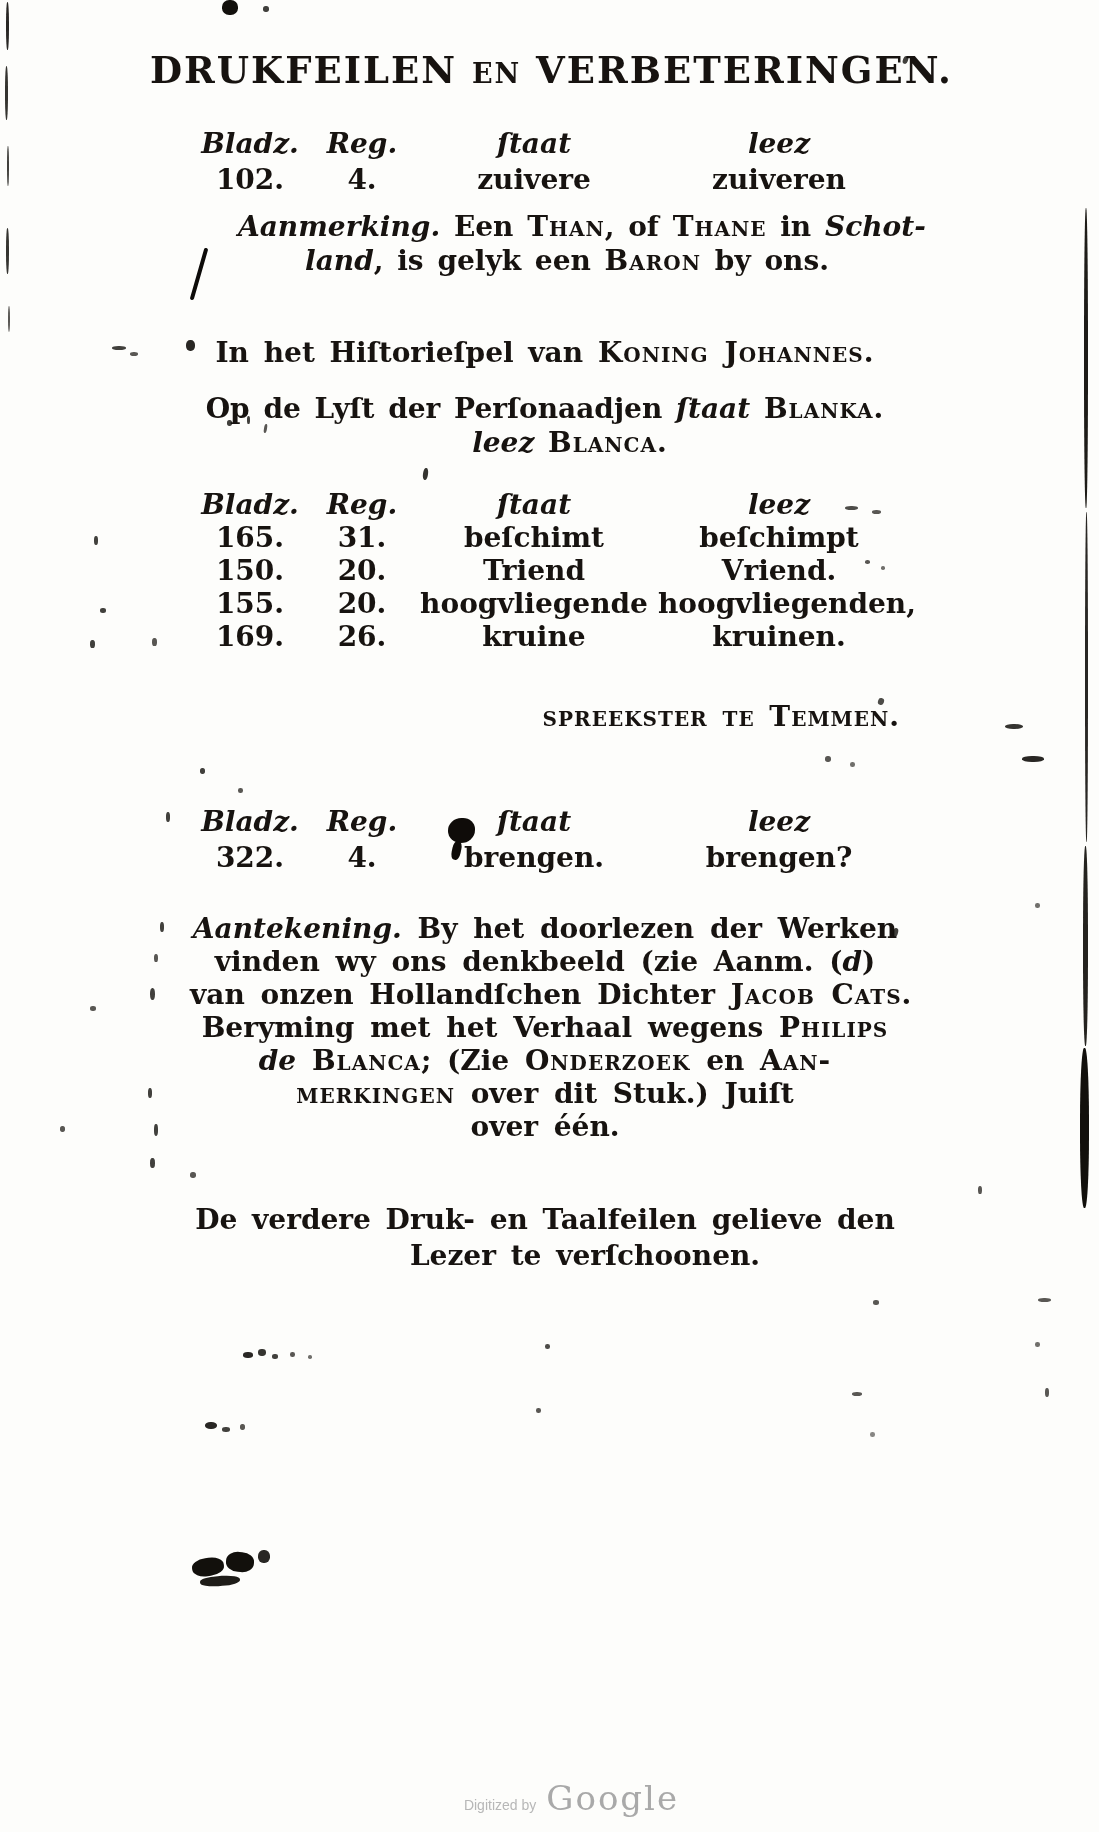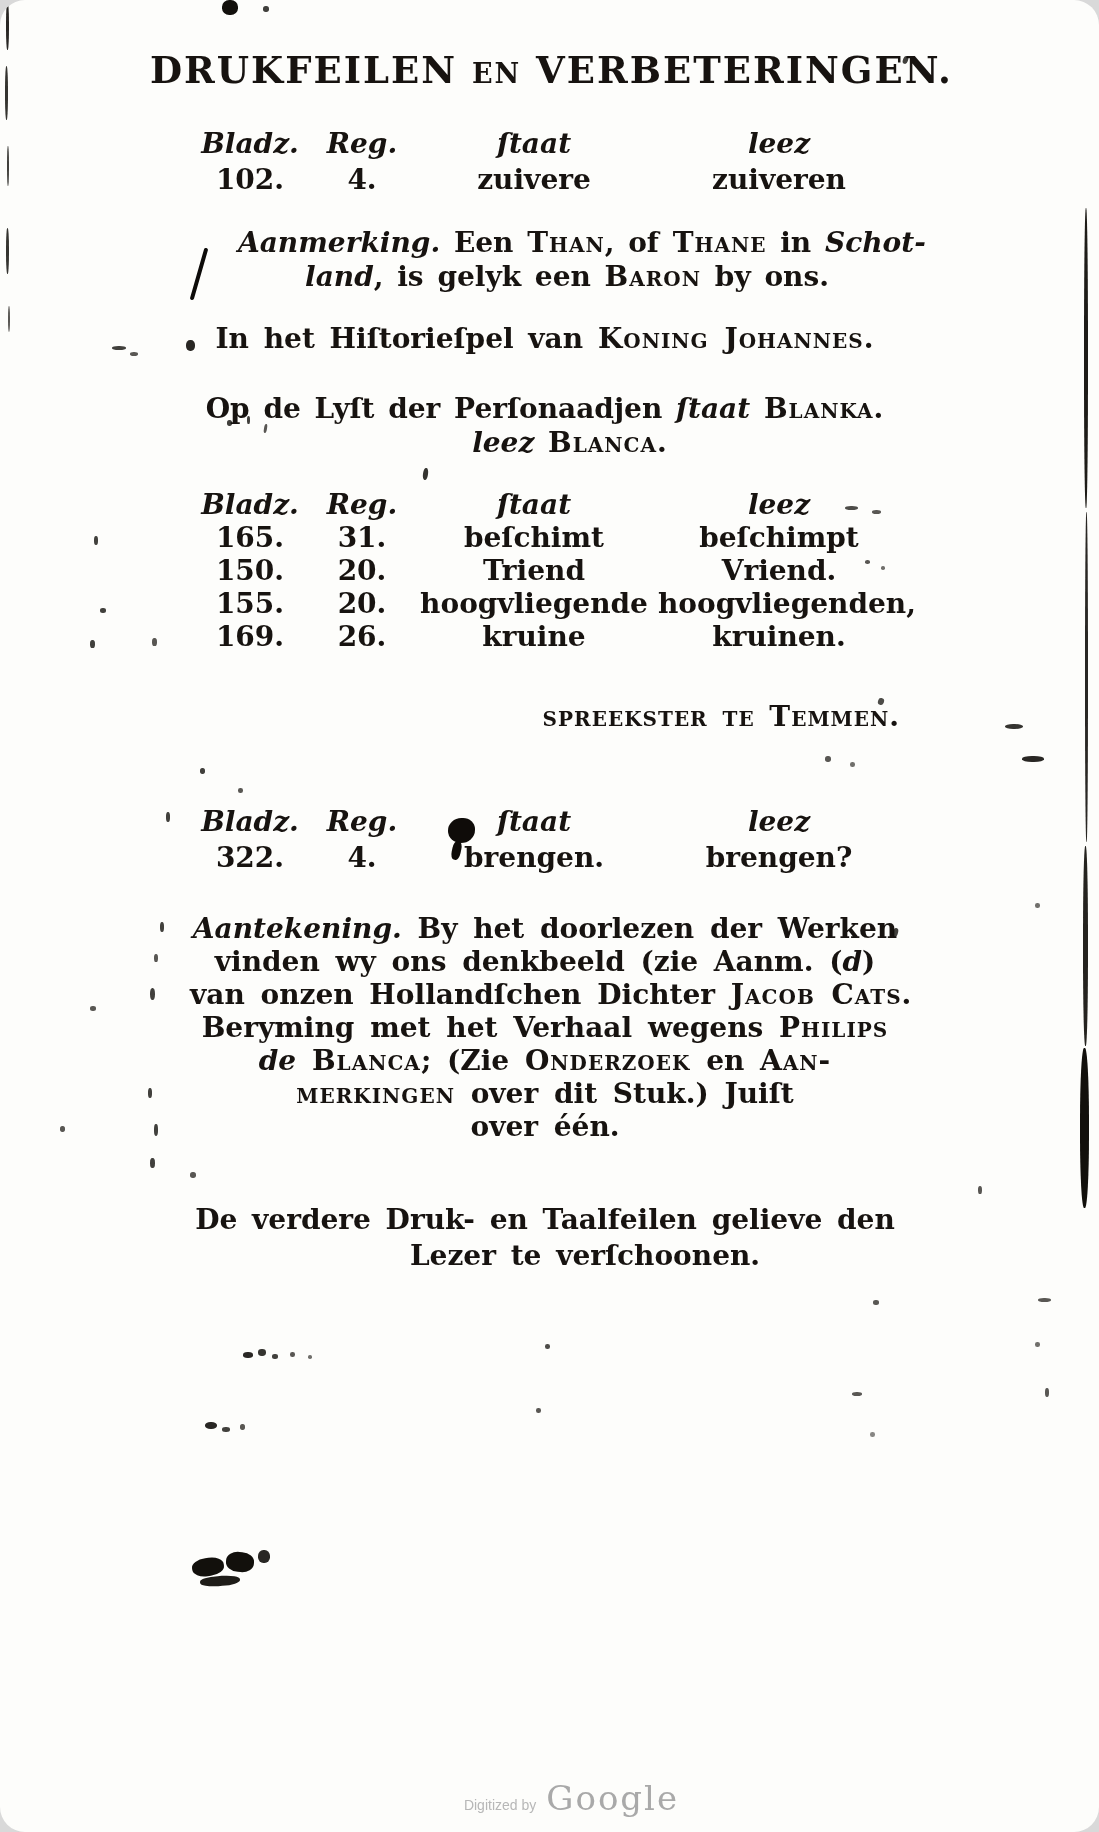--- a/index.html
+++ b/index.html
@@ -1,19 +1,19 @@
 <!DOCTYPE html>
 <html><head>
 <meta charset="utf-8">
 <style>
   html,body{margin:0;padding:0;background:#d9d9d9;}
   .page{
     position:relative;width:1099px;height:1832px;background:#fdfdfb;
     font-family:"DejaVu Serif","Liberation Serif",serif;color:#171310;
-    overflow:hidden;margin:0 auto;border-radius:25px;
+    overflow:hidden;margin:0 auto;
   }
   
   .block{position:absolute;left:190px;width:710px;}
   .line{line-height:34px;font-size:28px;font-weight:700;text-align:center;white-space:nowrap;}
   .seg-rm{}
   .seg-it{font-style:italic;}
   .seg-sc{font-variant:small-caps;font-variant-caps:small-caps;letter-spacing:1px;}
   .seg-lg{font-size:37px;}
   .seg-sm{font-size:27px;}
   .title{
@@ -24,21 +24,21 @@
   
   .tbl{position:absolute;left:186px;width:714px;}
   .grid{display:grid;grid-template-columns:128px 96px 248px 242px;height:36px;line-height:36px;}
   .t-compact .grid{height:33px;line-height:33px;}
   .th{font-style:italic;font-weight:700;font-size:28px;text-align:center;white-space:nowrap;}
   .td{font-weight:700;font-size:28px;text-align:center;white-space:nowrap;}
   
   .note1 .line{word-spacing:4px;}
   .note1 .l0{text-align:left;padding-left:48px;}
   .note1 .l1{padding-left:44px;}
-  .hjoh .line{word-spacing:5px;}
+  .hjoh .line{word-spacing:5px;margin-top:14px;}
   .blanca .line{word-spacing:4px;}
   .blanca .l1{padding-left:50px;text-align:center;}
   .blyspel .line{word-spacing:4px;letter-spacing:.5px;text-align:right;}
   .blyspel .l0{text-align:left;padding-left:38px;}
   .blyspel .l1{padding-left:112px;}
   .cats .line{line-height:33px;word-spacing:6px;}
   .closing .line{line-height:36px;word-spacing:5px;}
   
   .footer{
     position:absolute;top:1778px;left:0;width:100%;
@@ -71,21 +71,21 @@
         <span class="th">leez</span>
       </div>
       <div class="grid">
         <span class="td">102.</span>
         <span class="td">4.</span>
         <span class="td">zuivere</span>
         <span class="td">zuiveren</span>
       </div>
     </div>
 
-  <div class="block note1" style="top:226px">
+  <div class="block note1" style="top:210px">
     <div class="line l0"><span class="seg-it">Aanmerking.</span><span class="seg-rm"> Een </span><span class="seg-sc">Than</span><span class="seg-rm">, of </span><span class="seg-sc">Thane</span><span class="seg-rm"> in </span><span class="seg-it">Schot-</span></div>
     <div class="line l1"><span class="seg-it">land</span><span class="seg-rm">, is gelyk een </span><span class="seg-sc">Baron</span><span class="seg-rm"> by ons.</span></div>
   </div>
 
   <div class="block hjoh" style="top:322px">
     <div class="line"><span class="seg-rm">In het Hiſtorieſpel van </span><span class="seg-sc">Koning Johannes.</span></div>
   </div>
 
   <div class="block blanca" style="top:392px">
     <div class="line l0"><span class="seg-rm">Op de Lyſt der Perſonaadjen </span><span class="seg-it">ſtaat</span><span class="seg-rm"> </span><span class="seg-sc">Blanka.</span></div>

